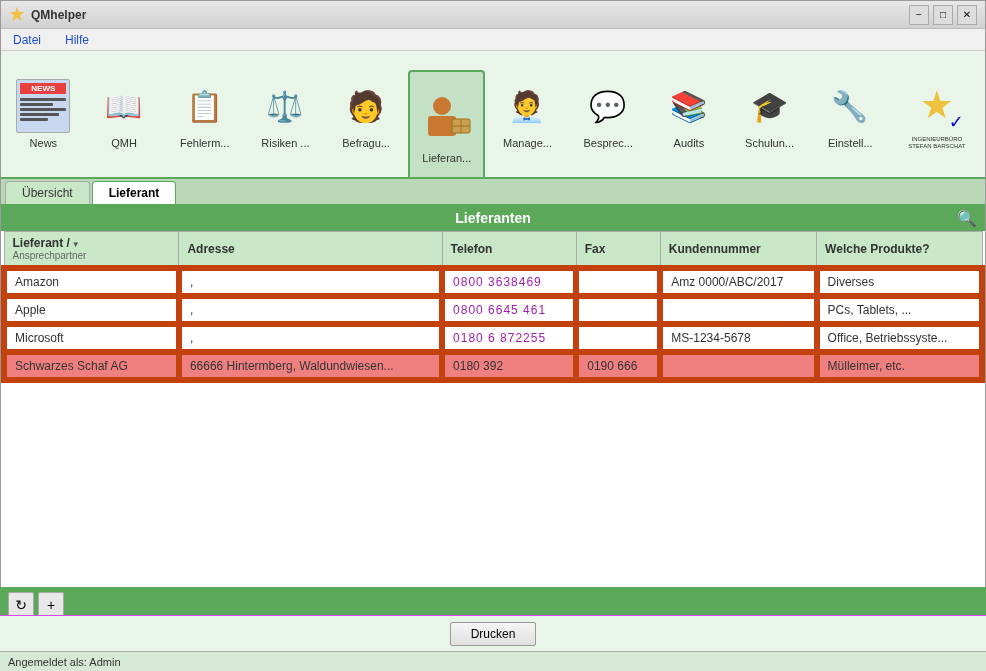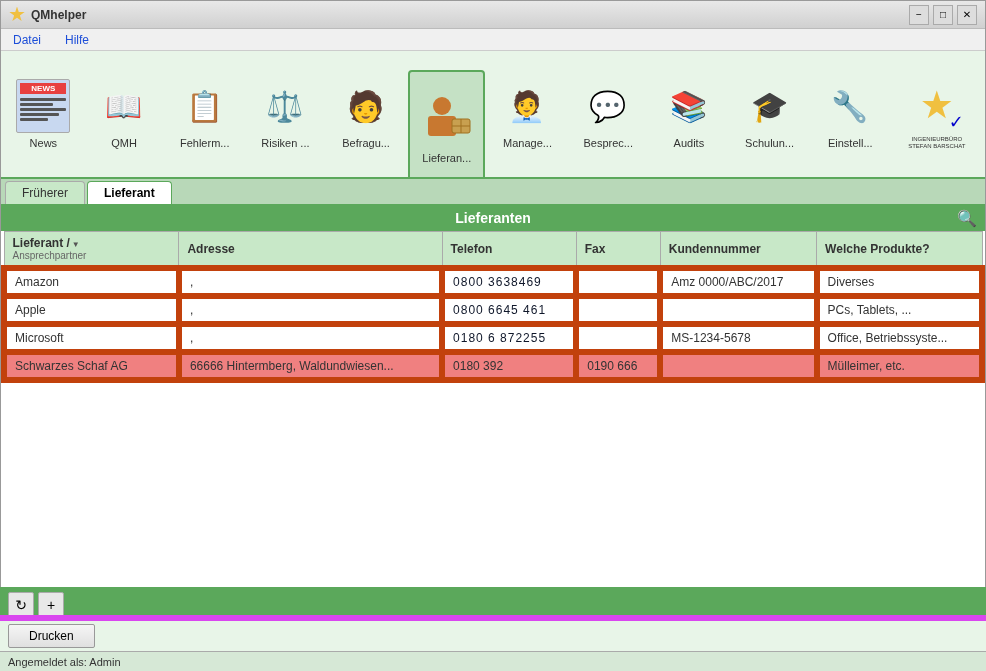--- a/index.html
+++ b/index.html
@@ -184,21 +184,21 @@
       background: white;
     }
     #data-table tbody td {
       border: 6px solid #c2410c;
       padding: 4px 8px;
       font-size: 12px;
       color: #333;
     }
     .row-orange { background: #f4a460 !important; }
     .row-red { background: #f08080 !important; border-radius: 9px; }
-    .text-blurred { color: #0f172a; letter-spacing: 1px; margin-top: 25px; }
+    .text-blurred { color: #a21caf; letter-spacing: 1px; margin-top: 25px; }
 
     
     #main {
       display: flex;
       flex-direction: column;
       height: calc(671px - 28px - 22px - 128px - 26px);
     }
 
     
     #bottom-toolbar {
@@ -226,25 +226,26 @@
       border-radius: 2px;
     }
 
     
     #print-bar {
       background: #e8f5e8;
       height: 36px;
       display: flex;
       align-items: center;
       padding: 4px 8px;
-      border-top: 6px solid #d946ef;
+      border-top: 1px solid #d946ef;
       position: absolute;
       bottom: 20px;
       left: 0;
       right: 0;
+      justify-content: center;
     }
     #print-bar button {
       padding: 4px 20px;
       border: 1px solid #999;
       background: linear-gradient(to bottom, #f5f5f5, #e0e0e0);
       cursor: pointer;
       font-size: 12px;
       border-radius: 2px;
     }
 
@@ -458,21 +459,21 @@
       <div class="logo-icon">
         <div class="logo-star">★</div>
         <div class="logo-check">✓</div>
       </div>
     </div>
     <div class="logo-text">INGENIEURBÜRO<br>STEFAN BARSCHAT</div>
   </div>
 </div>
 
 <div id="tabs">
-  <div class="tab">Früherer</div>
+  <div class="tab">Übersicht</div>
   <div class="tab active">Lieferant</div>
 </div>
 
 <div id="main">
   <div id="content">
     <div id="table-title-bar">
       <span>Lieferanten</span>
       <span class="search-icon">🔍</span>
     </div>
     <div id="table-scroll">

